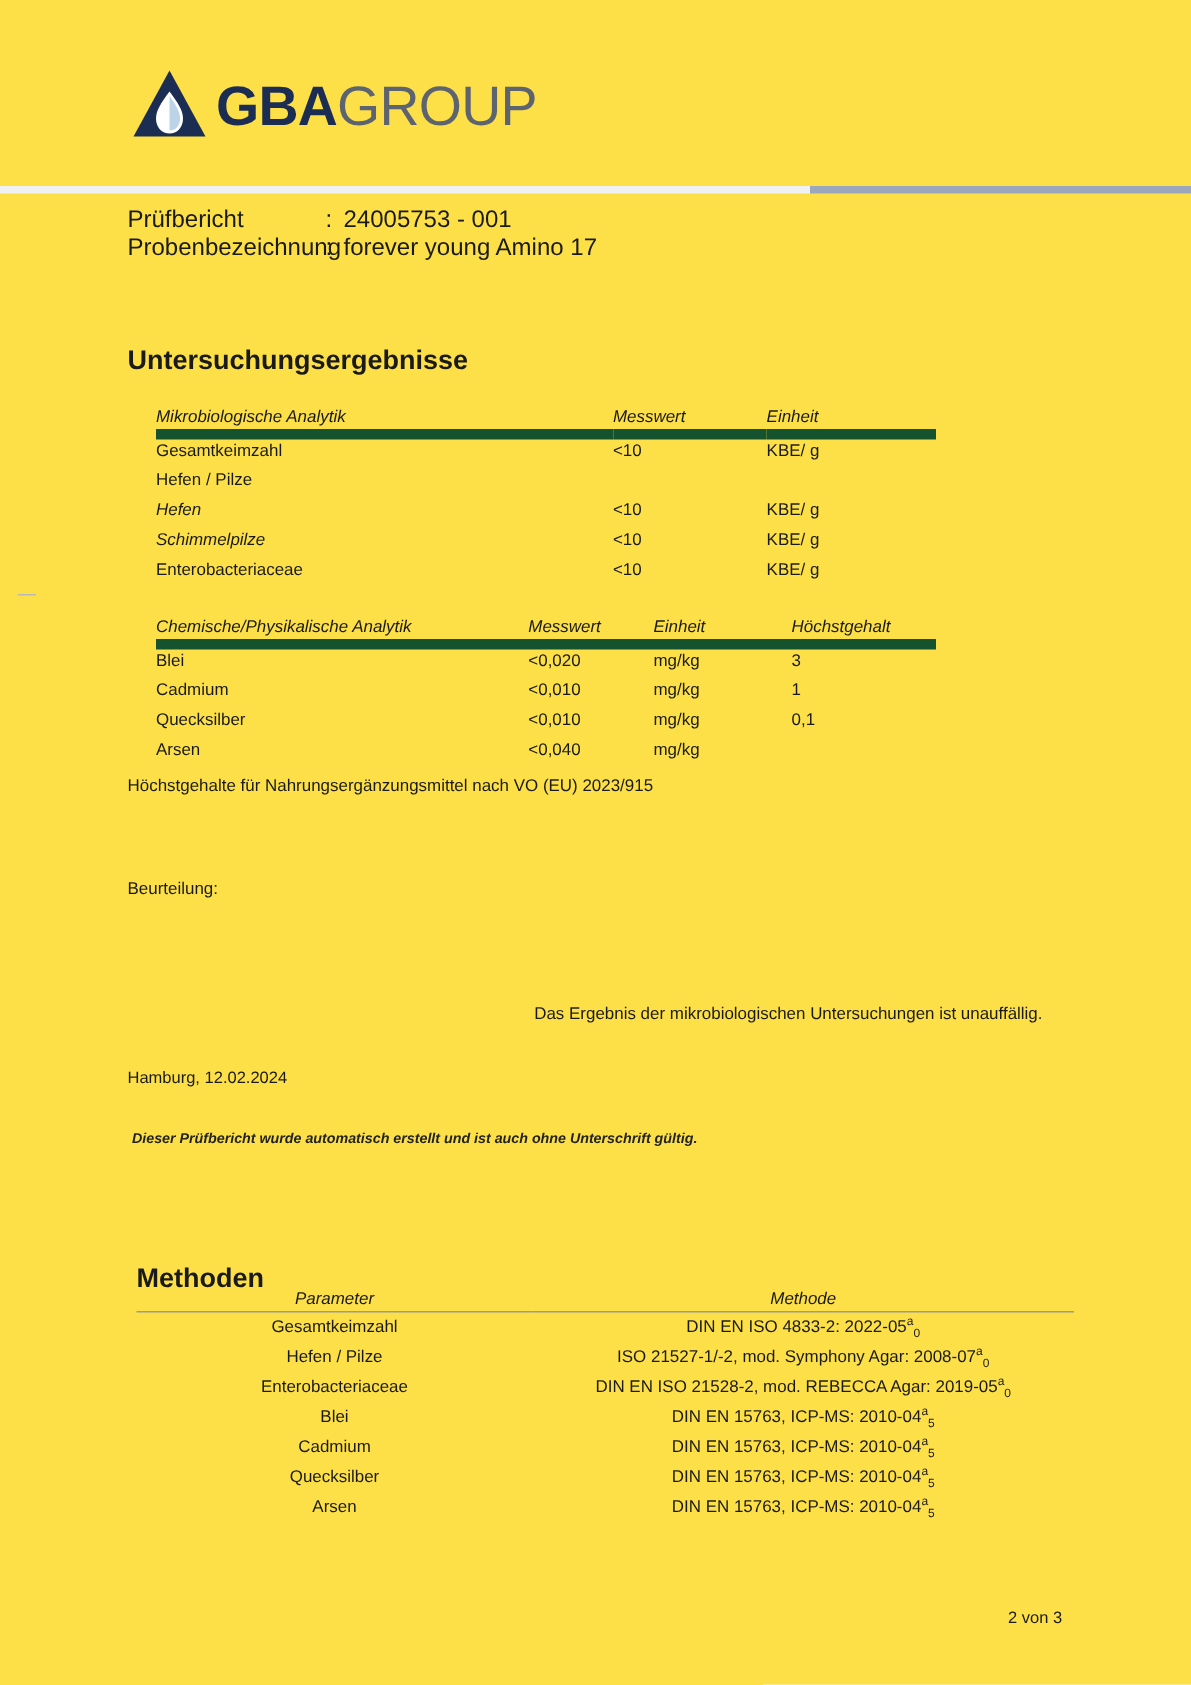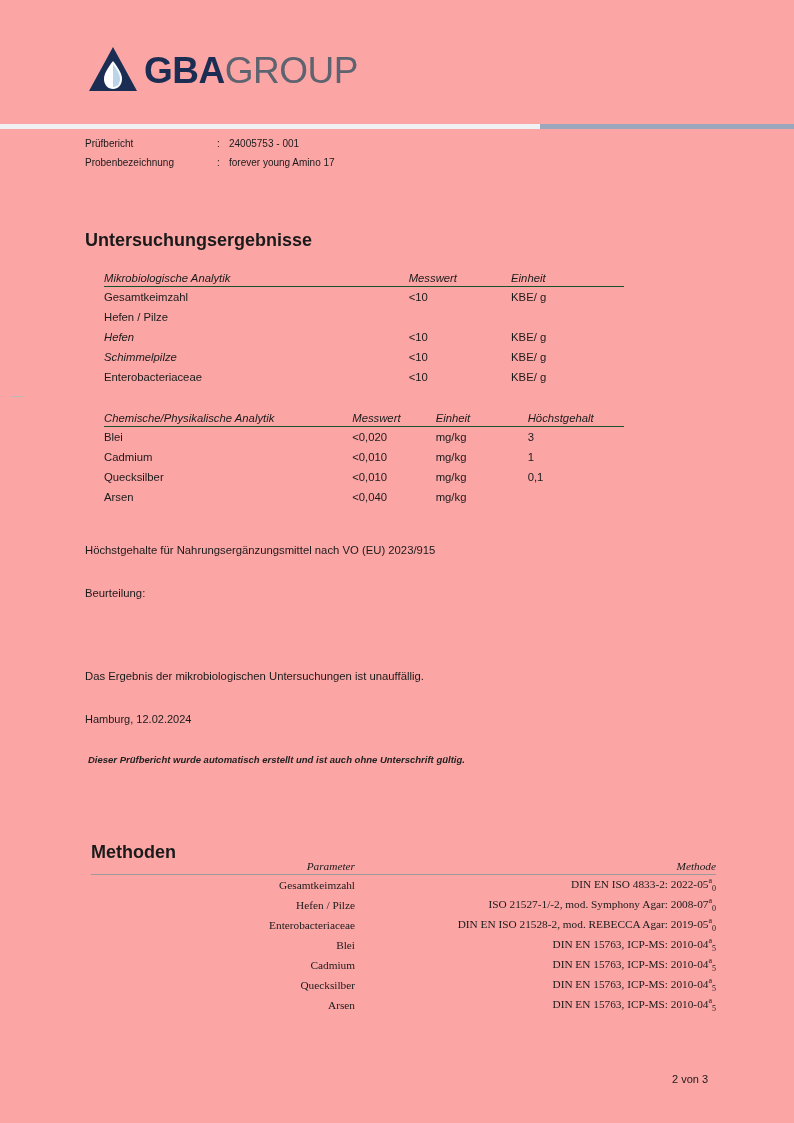--- a/index.html
+++ b/index.html
@@ -10,21 +10,21 @@
   body {
     width: 794px; height: 1123px;
     position: relative;
     font-family: "Liberation Sans", sans-serif;
     color: #1a1a1a;
     overflow: hidden;
   }
   .page {
     position: absolute;
     inset: 0;
-    background: #fca5a5;
+    background: #fde047;
   }
 
   
   .logo-block {
     position: absolute;
     left: 88px; top: 44px;
     display: flex;
     align-items: center;
     gap: 0px;
   }
@@ -54,21 +54,21 @@
   .header-rule .seg2 {
     position: absolute; left: 540px; top: 0;
     width: 254px; height: 5px;
     background: #9aa7bd;
   }
 
   
   .meta {
     position: absolute;
     left: 85px; top: 138px;
-    font-size: 10px;
+    font-size: 16px;
   }
   .meta-row {
     display: flex;
     align-items: baseline;
     height: 19px;
   }
   .meta-label { width: 132px; }
   .meta-colon { width: 12px; }
   .meta-value { white-space: pre; }
 
@@ -89,21 +89,21 @@
   #results-title { left: 85px; top: 230px; }
 
   .tbl {
     position: absolute;
     border-collapse: collapse;
     font-size: 11.3px;
   }
   .tbl td, .tbl th { padding: 0; text-align: left; font-weight: normal; }
   .tbl .hdr td {
     font-style: italic;
-    border-bottom: 1px solid #14532d;
+    border-bottom: 7px solid #14532d;
     padding-bottom: 2px;
     vertical-align: bottom;
   }
   .tbl tr.data td {
     height: 20px;
     vertical-align: middle;
   }
   .c-param { width: 232px; }
   .c-val   { width: 78px; }
   .c-unit  { width: 86px; }
@@ -111,36 +111,37 @@
   .indent1 { padding-left: 0px; }
   .indent2 { padding-left: 12px; font-style: italic; }
 
   #micro-table { left: 104px; top: 272px; width: 520px; }
   #chem-table  { left: 104px; top: 412px; width: 520px; }
 
   .note-line {
     position: absolute;
     font-size: 11.3px;
   }
-  #max-note { left: 85px; top: 544px; }
+  #max-note { left: 85px; top: 518px; }
 
   
   #assessment-label { left: 85px; top: 587px; font-size: 11.3px; }
   #assessment-body {
     position: absolute;
     left: 85px; top: 605px;
     width: 610px;
     font-size: 11.3px;
     line-height: 16.5px;
   }
   #micro-result {
     position: absolute;
     left: 85px; top: 670px;
     width: 610px;
     font-size: 11.3px;
+    text-align: right;
   }
   #place-date {
     position: absolute;
     left: 85px; top: 713px;
     font-size: 11px;
   }
   #auto-note {
     position: absolute;
     left: 88px; top: 754px;
     font-size: 9.5px;
@@ -151,21 +152,21 @@
 
   
   #methods-title { left: 91px; top: 842px; }
   #methods-table {
     position: absolute;
     left: 91px; top: 860px;
     width: 625px;
     border-collapse: collapse;
     font-size: 11.3px;
   }
-  #methods-table td { padding: 0; text-align: right; font-family: Liberation Serif, serif; }
+  #methods-table td { padding: 0; text-align: center; }
   #methods-table tr.hdr td {
     font-style: italic;
     border-bottom: 1px solid #9a9a9a;
     padding-bottom: 2px;
   }
   #methods-table tr.data td { height: 20px; vertical-align: middle; }
   .m-param { width: 264px; }
   .sup { font-size: 8px; vertical-align: super; }
   .sub { font-size: 8px; vertical-align: sub; }
 

